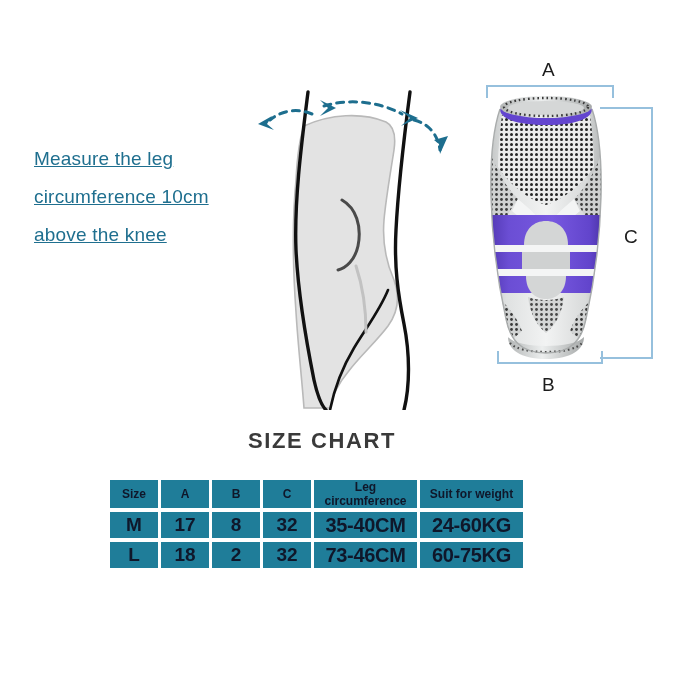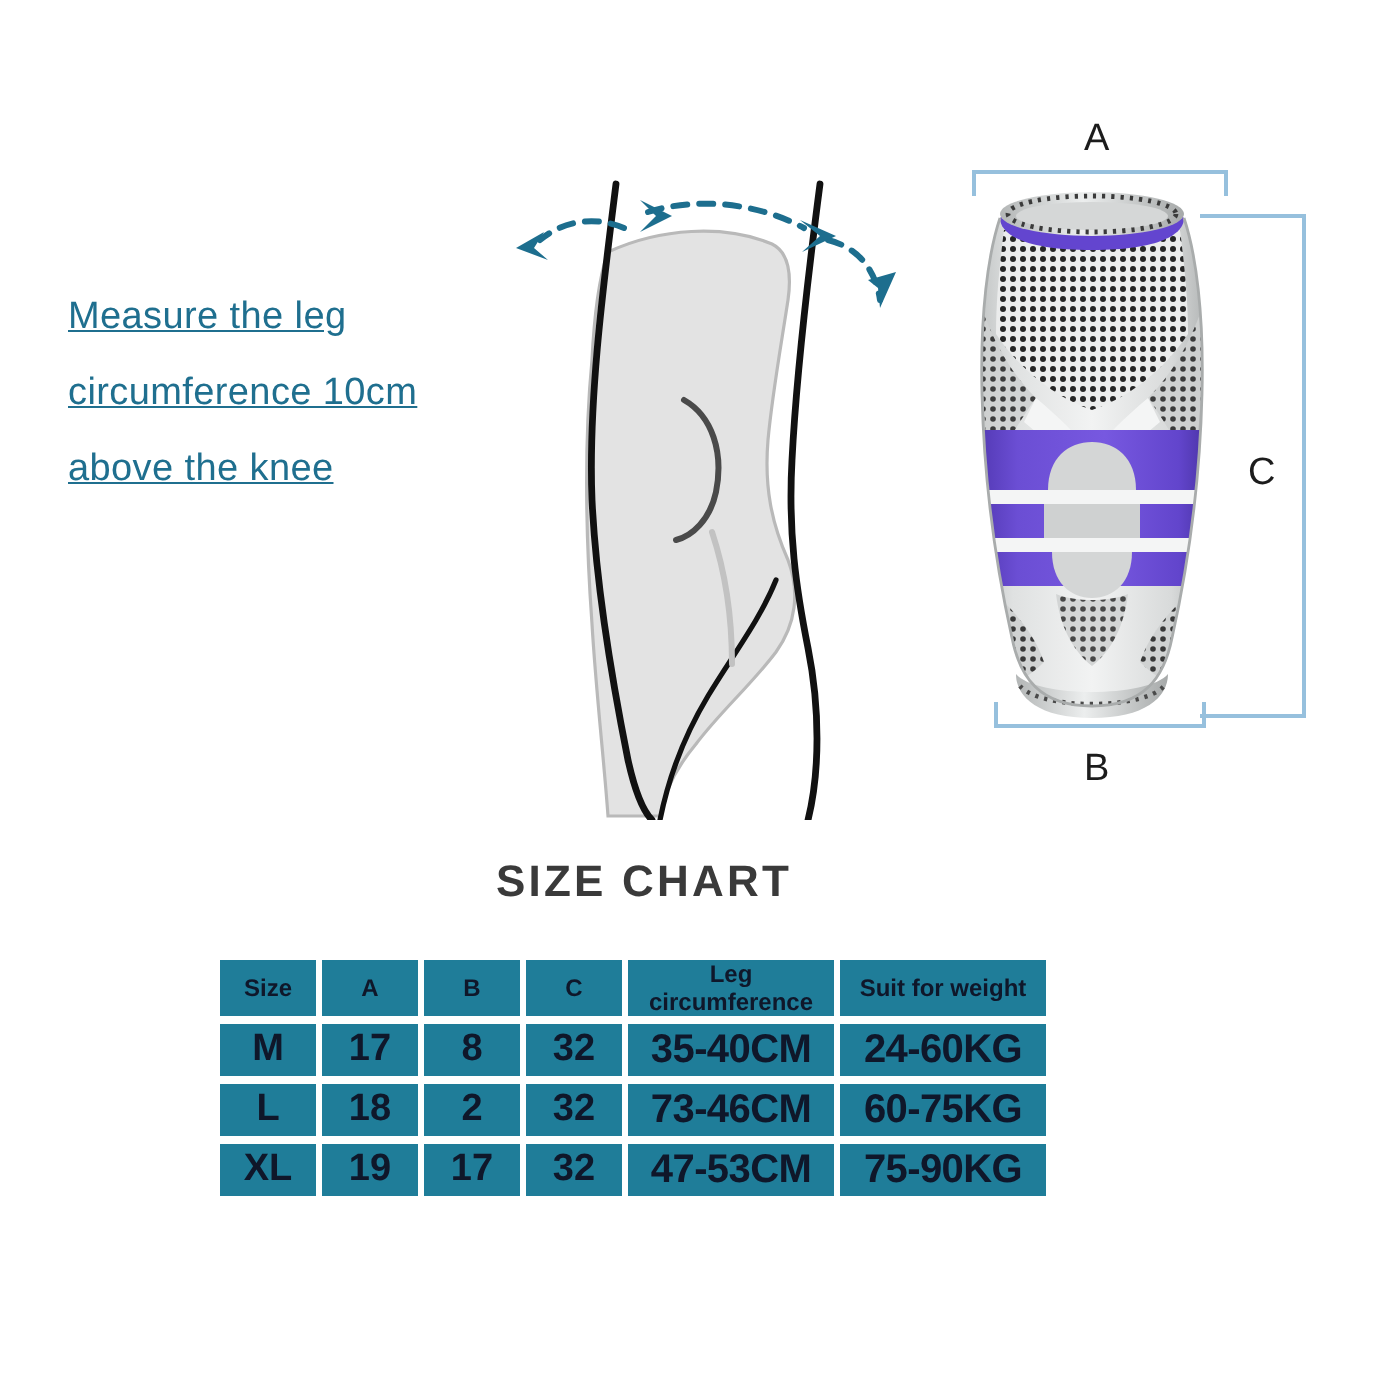--- a/index.html
+++ b/index.html
@@ -320,24 +320,16 @@
 
       <tr class="data-row">
         <td class="col-narrow">L</td>
         <td class="col-narrow">18</td>
         <td class="col-narrow">2</td>
         <td class="col-narrow">32</td>
         <td class="col-wide">73-46CM</td>
         <td class="col-wide">60-75KG</td>
       </tr>
 
-      <tr class="data-row">
-        <td class="col-narrow">XL</td>
-        <td class="col-narrow">19</td>
-        <td class="col-narrow">17</td>
-        <td class="col-narrow">32</td>
-        <td class="col-wide">47-53CM</td>
-        <td class="col-wide">75-90KG</td>
-      </tr>
     </tbody>
   </table>
 
 </div>
 
 </body></html>

